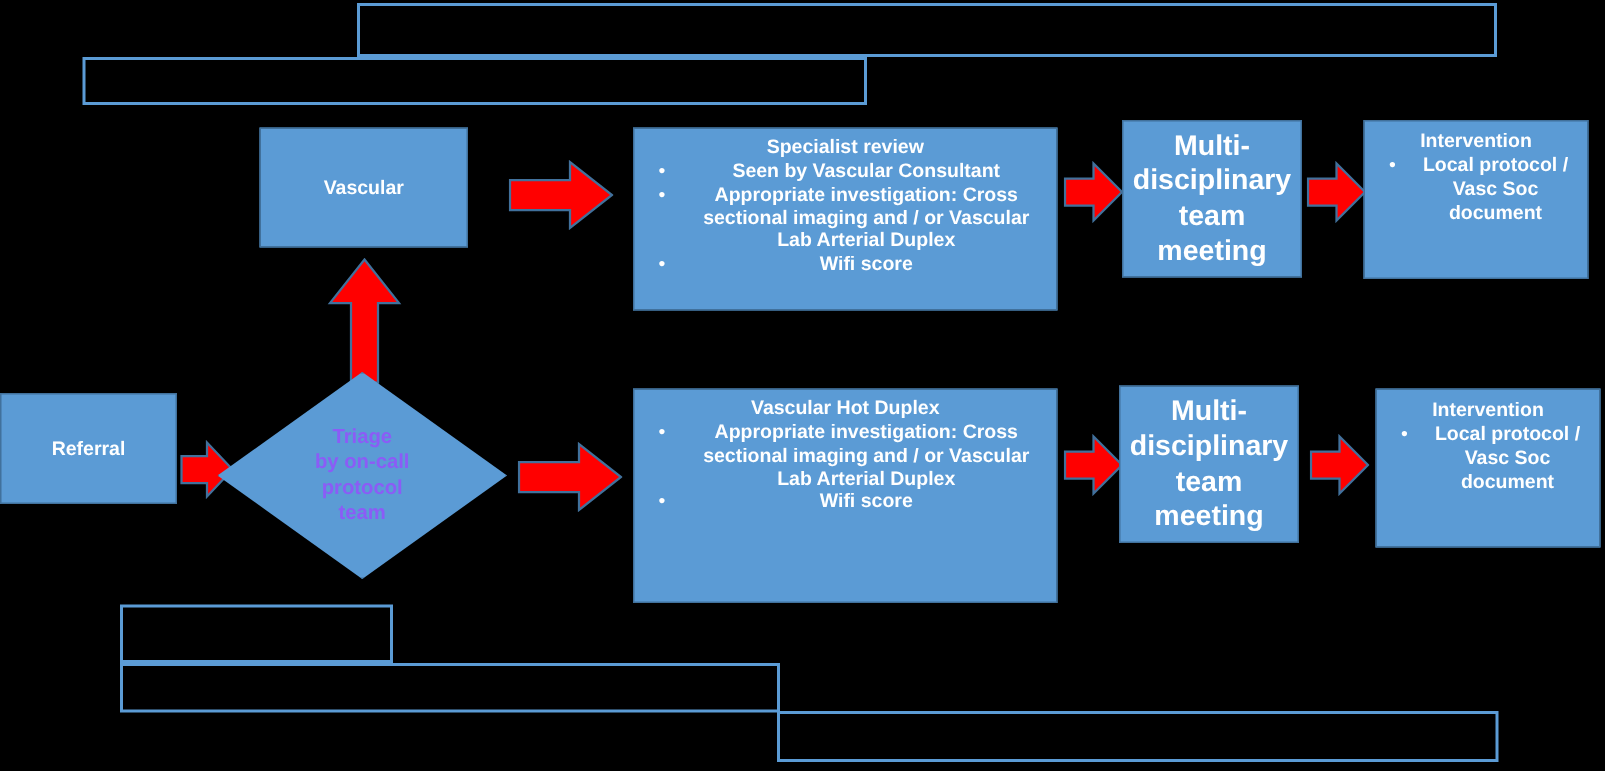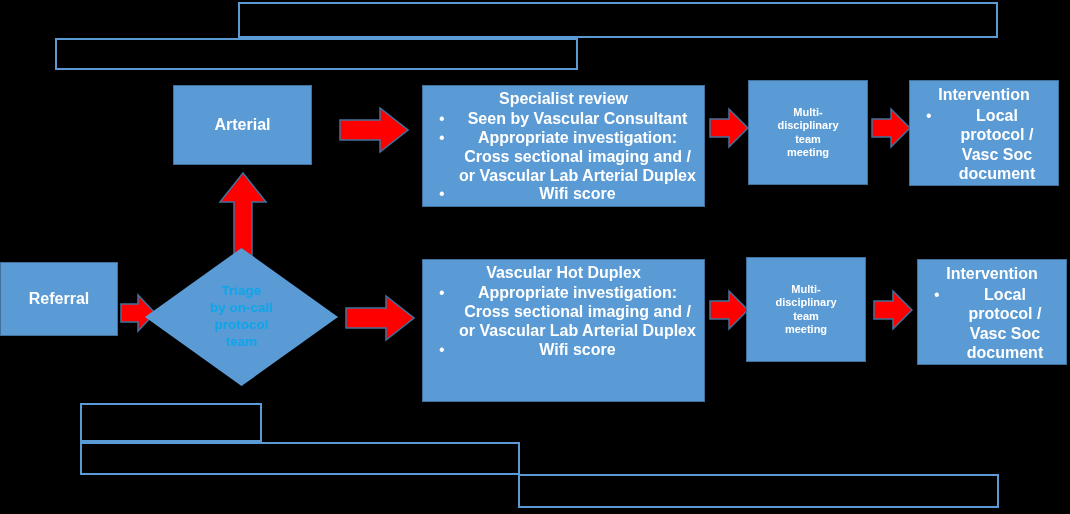--- a/index.html
+++ b/index.html
@@ -17,21 +17,21 @@
   }
 
   
   .node {
     position: absolute;
     background: #5B9BD5;
     border: 1px solid #41719C;
     box-sizing: border-box;
     color: #FFFFFF;
     font-weight: bold;
-    font-size: 16px;
+    font-size: 13px;
     line-height: 1.18;
     display: flex;
     flex-direction: column;
     align-items: center;
     justify-content: center;
     text-align: center;
     padding: 2px 3px;
   }
   .node .title {
     font-weight: bold;
@@ -64,21 +64,21 @@
   .bullets li::before {
     content: "\2022";
     position: absolute;
     left: 10px;
     top: 0;
     font-weight: normal;
   }
 
   
   .node.stack {
-    font-size: 11px;
+    font-size: 19px;
     line-height: 1.22;
   }
   .node.intervention {
     justify-content: flex-start;
     padding-top: 5px;
   }
   .node.intervention .bullets li {
     padding-left: 26px;
     line-height: 1.22;
   }
@@ -99,21 +99,21 @@
     clip-path: polygon(50% 0%, 100% 50%, 50% 100%, 0% 50%);
     -webkit-clip-path: polygon(50% 0%, 100% 50%, 50% 100%, 0% 50%);
   }
   .diamond-label {
     position: absolute;
     inset: 0;
     display: flex;
     align-items: center;
     justify-content: center;
     text-align: center;
-    color: #0ea5e9;
+    color: #8b5cf6;
     font-weight: bold;
     font-size: 13.5px;
     line-height: 1.25;
   }
 
   
   .outline-box {
     position: absolute;
     border: 2px solid #5B9BD5;
     background: transparent;
@@ -132,21 +132,21 @@
 <div id="canvas">
 
   <div class="outline-box" style="left:238px; top:2px; width:760px; height:36px;"></div>
   <div class="outline-box" style="left:55px; top:38px; width:523px; height:32px;"></div>
 
   <div class="outline-box" style="left:80px; top:403px; width:182px; height:39px;"></div>
   <div class="outline-box" style="left:80px; top:442px; width:440px; height:33px;"></div>
   <div class="outline-box" style="left:518px; top:474px; width:481px; height:34px;"></div>
 
   <div class="node" style="left:173px; top:85px; width:139px; height:80px;">
-    <div class="title">Arterial</div>
+    <div class="title">Vascular</div>
   </div>
 
   <div class="arrow" style="left:339px; top:106px; width:70px; height:48px;">
     <svg width="70" height="48" viewBox="0 0 70 48">
       <polygon points="1,14 41,14 41,2 69,24 41,46 41,34 1,34" fill="#FF0000" stroke="#41719C" stroke-width="1.5"></polygon>
     </svg>
   </div>
 
   <div class="node detail" style="left:422px; top:85px; width:283px; height:122px;">
     <div class="title">Specialist review</div>

